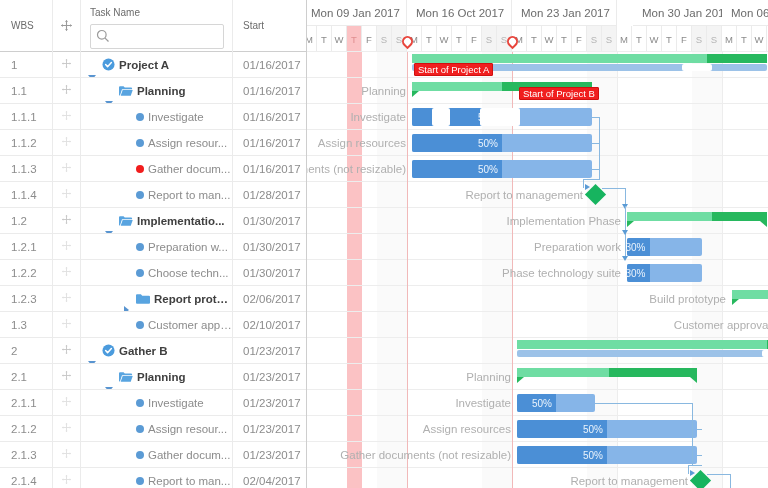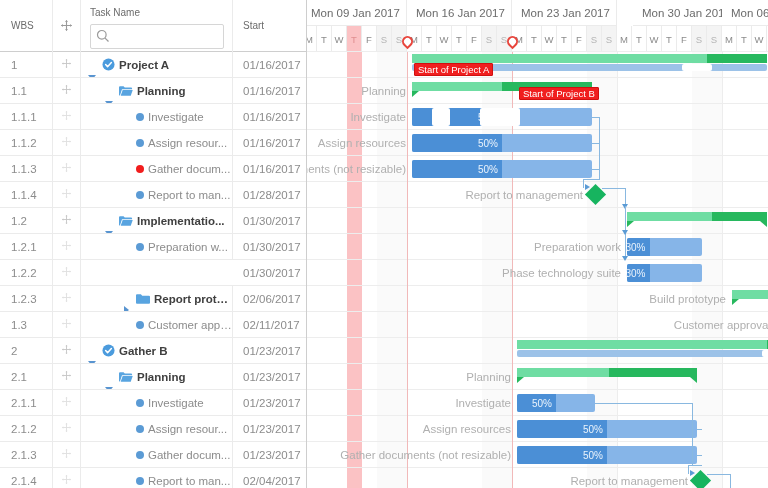--- a/index.html
+++ b/index.html
@@ -329,20 +329,27 @@
           <div class="gcell start">01/30/2017</div>
         </div>
         <div class="grow">
           <div class="gcell wbs">1.2.2</div>
           <div class="gcell drag">
             <span class="drag-ico dim"><svg width="11" height="11" viewBox="0 0 13 13" fill="none" stroke="#9a9a9a" stroke-width="1.1">
                 <path d="M6.5 1.5V11.5M1.5 6.5H11.5"></path>
                 <path d="M6.5 1.2l-1.4 1.6h2.8zM6.5 11.8l-1.4-1.6h2.8zM1.2 6.5l1.6-1.4v2.8zM11.8 6.5l-1.6-1.4v2.8z" fill="#9a9a9a" stroke="none"></path>
               </svg></span>
           </div>
+          <div class="gcell name" style="padding-left: 40px;">
+            <span class="" style="width: 12px; flex: 0 0 12px; position: relative;"></span>
+            <span class="ic" style="margin-left: 3px;">
+              <span class="dot" style="display:block"></span>
+            </span>
+            <span class="tname">Choose techn...</span>
+          </div>
           <div class="gcell start">01/30/2017</div>
         </div>
         <div class="grow">
           <div class="gcell wbs">1.2.3</div>
           <div class="gcell drag">
             <span class="drag-ico dim"><svg width="11" height="11" viewBox="0 0 13 13" fill="none" stroke="#9a9a9a" stroke-width="1.1">
                 <path d="M6.5 1.5V11.5M1.5 6.5H11.5"></path>
                 <path d="M6.5 1.2l-1.4 1.6h2.8zM6.5 11.8l-1.4-1.6h2.8zM1.2 6.5l1.6-1.4v2.8zM11.8 6.5l-1.6-1.4v2.8z" fill="#9a9a9a" stroke="none"></path>
               </svg></span>
           </div>
@@ -365,21 +372,21 @@
                 <path d="M6.5 1.2l-1.4 1.6h2.8zM6.5 11.8l-1.4-1.6h2.8zM1.2 6.5l1.6-1.4v2.8zM11.8 6.5l-1.6-1.4v2.8z" fill="#9a9a9a" stroke="none"></path>
               </svg></span>
           </div>
           <div class="gcell name" style="padding-left: 40px;">
             <span class="" style="width: 12px; flex: 0 0 12px; position: relative;"></span>
             <span class="ic" style="margin-left: 3px;">
               <span class="dot" style="display:block"></span>
             </span>
             <span class="tname">Customer approval</span>
           </div>
-          <div class="gcell start">02/11/2017</div>
+          <div class="gcell start">02/10/2017</div>
         </div>
         <div class="grow">
           <div class="gcell wbs">2</div>
           <div class="gcell drag">
             <span class="drag-ico"><svg width="11" height="11" viewBox="0 0 13 13" fill="none" stroke="#9a9a9a" stroke-width="1.1">
                 <path d="M6.5 1.5V11.5M1.5 6.5H11.5"></path>
                 <path d="M6.5 1.2l-1.4 1.6h2.8zM6.5 11.8l-1.4-1.6h2.8zM1.2 6.5l1.6-1.4v2.8zM11.8 6.5l-1.6-1.4v2.8z" fill="#9a9a9a" stroke="none"></path>
               </svg></span>
           </div>
           <div class="gcell name" style="padding-left: 6px;">
@@ -488,21 +495,21 @@
   <div id="timeline">
     <div class="tl-head" id="tl-head">
         <div class="wk" style="left: -5px; width: 105px; text-align: center;">Mon 09 Jan 2017</div>
         <div class="dy" style="left: -5px;">M</div>
         <div class="dy" style="left: 10px;">T</div>
         <div class="dy" style="left: 25px;">W</div>
         <div class="dy today" style="left: 40px;">T</div>
         <div class="dy" style="left: 55px;">F</div>
         <div class="dy we" style="left: 70px;">S</div>
         <div class="dy we" style="left: 85px;">S</div>
-        <div class="wk" style="left: 100px; width: 105px;">Mon 16 Jan 2017</div>
+        <div class="wk" style="left: 100px; width: 105px;">Mon 16 Oct 2017</div>
         <div class="dy" style="left: 100px;">M</div>
         <div class="dy" style="left: 115px;">T</div>
         <div class="dy" style="left: 130px;">W</div>
         <div class="dy" style="left: 145px;">T</div>
         <div class="dy" style="left: 160px;">F</div>
         <div class="dy we" style="left: 175px;">S</div>
         <div class="dy we" style="left: 190px;">S</div>
         <div class="wk" style="left: 205px; width: 105px;">Mon 23 Jan 2017</div>
         <div class="dy" style="left: 205px;">M</div>
         <div class="dy" style="left: 220px;">T</div>
@@ -593,20 +600,21 @@
         </div>
         <div class="blabel left" style="top: 108px; right: 362px;">Gather documents (not resizable)</div>
         <div class="milestone" style="left: 281px; top: 135px;"></div>
         <div class="blabel left" style="top: 134px; right: 185px;">Report to management</div>
         <div class="proj" style="left: 320px; width: 140px; top: 160px;">
           <div class="pbase"></div>
           <div class="pfill" style="left: 85px; width: 55px;"></div>
         </div>
         <div class="tail l" style="left: 320px; top: 169px;"></div>
         <div class="tail r" style="left: 453px; top: 169px;"></div>
+        <div class="blabel left" style="top: 160px; right: 147px;">Implementation Phase</div>
         <div class="bar task" style="left: 320px; width: 75px; top: 186px;">
           <div class="fill" style="width: 22.5px;"></div>
           <div class="pct" style="right: auto; left: -1.5px;">30%</div>
         </div>
         <div class="blabel left" style="top: 186px; right: 147px;">Preparation work</div>
         <div class="bar task" style="left: 320px; width: 75px; top: 212px;">
           <div class="fill" style="width: 22.5px;"></div>
           <div class="pct" style="right: auto; left: -1.5px;">30%</div>
         </div>
         <div class="blabel left" style="top: 212px; right: 147px;">Phase technology suite</div>

